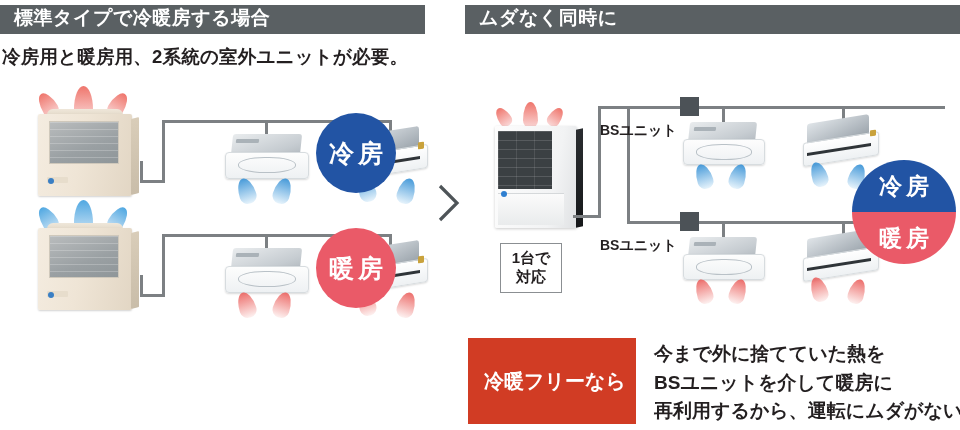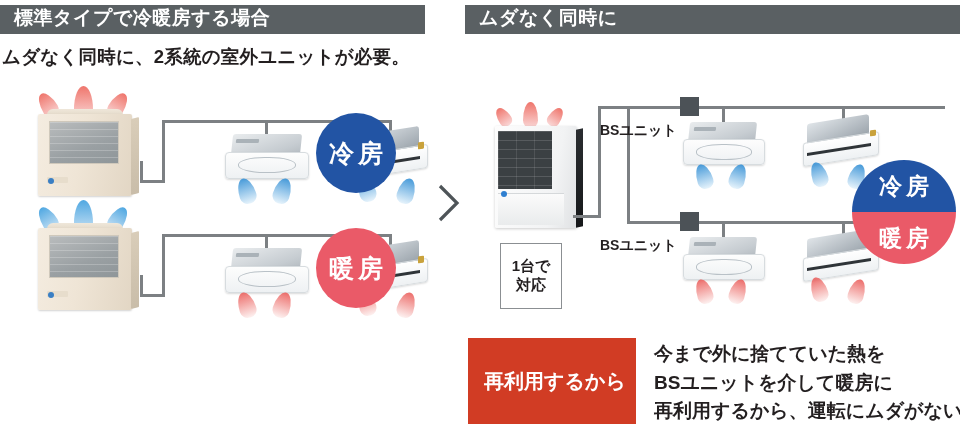--- a/index.html
+++ b/index.html
@@ -174,21 +174,21 @@
 </style>
 </head>
 <body>
 
 <div class="stage">
 
   <div class="abs hdr-bar" style="left:0;top:5px;width:425px;height:29px;">
     <span>標準タイプで冷暖房する場合</span>
   </div>
 
-  <div class="abs subtitle" style="left:2px;top:44px;">ムダなく同時に、2系統の室外ユニットが必要。</div>
+  <div class="abs subtitle" style="left:2px;top:44px;">冷房用と暖房用、2系統の室外ユニットが必要。</div>
 
   <div class="abs" style="left:0;top:86px;width:425px;height:118px;">
 
     <div class="abs" style="left:36px;top:0;width:110px;height:34px;">
       <div class="plume red-up abs" style="left:4px;top:6px;width:16px;height:26px;transform:rotate(-32deg);"></div>
       <div class="plume red-up abs" style="left:38px;top:0px;width:19px;height:33px;"></div>
       <div class="plume red-up abs" style="left:74px;top:6px;width:16px;height:26px;transform:rotate(32deg);"></div>
     </div>
 
     <div class="odu-beige" style="left:38px;top:28px;width:94px;height:82px;">
@@ -303,21 +303,21 @@
     </div>
 
     <div class="odu-dark" style="left:30px;top:40px;width:82px;height:102px;">
       <div class="body"></div>
       <div class="edge"></div>
       <div class="panel"></div>
       <div class="base"></div>
       <div class="dot"></div>
     </div>
 
-    <div class="abs boxnote" style="left:35px;top:157px;width:62px;height:66px;">
+    <div class="abs boxnote" style="left:35px;top:157px;width:62px;height:50px;">
       <span>1台で</span>
       <span>対応</span>
     </div>
 
     <div class="abs pipe pipe-h" style="left:108px;top:129px;width:28px;"></div>
     <div class="abs pipe pipe-v" style="left:133px;top:20px;height:112px;"></div>
     <div class="abs pipe pipe-h" style="left:133px;top:20px;width:32px;"></div>
     <div class="abs pipe pipe-v" style="left:162px;top:20px;height:118px;"></div>
 
     <div class="abs pipe pipe-h" style="left:162px;top:20px;width:318px;"></div>
@@ -380,21 +380,21 @@
   <div class="abs badge-split" style="left:852px;top:160px;width:104px;height:104px;">
     <div class="half cool" style="font-size:23px;">
       <span class="badge-label">冷房</span>
     </div>
     <div class="half heat" style="font-size:23px;">
       <span class="badge-label">暖房</span>
     </div>
   </div>
 
   <div class="abs redbox" style="left:468px;top:338px;width:168px;height:86px;">
-    <span>再利用するから</span>
+    <span>冷暖フリーなら</span>
   </div>
 
   <div class="abs desc" style="left:654px;top:340px;">
     <span>今まで外に捨てていた熱を</span>
     <span>BSユニットを介して暖房に</span>
     <span>再利用するから、運転にムダがない。</span>
   </div>
 
 </div>
 

